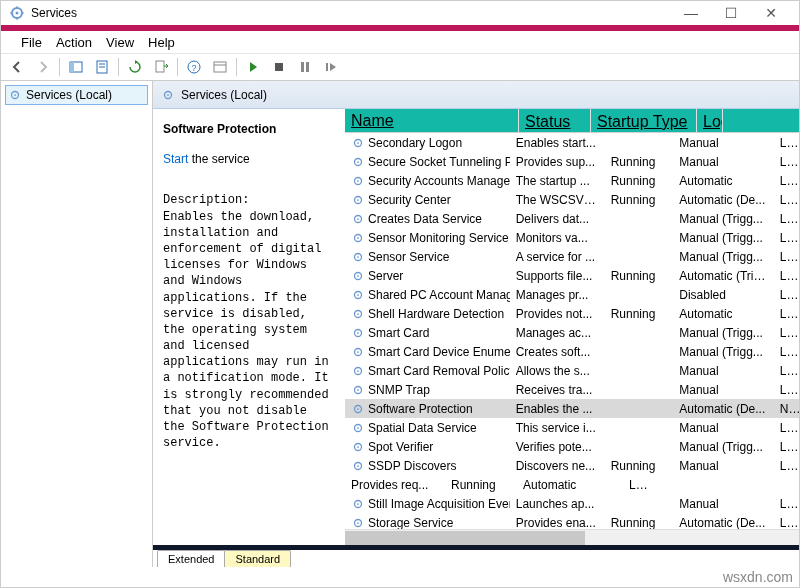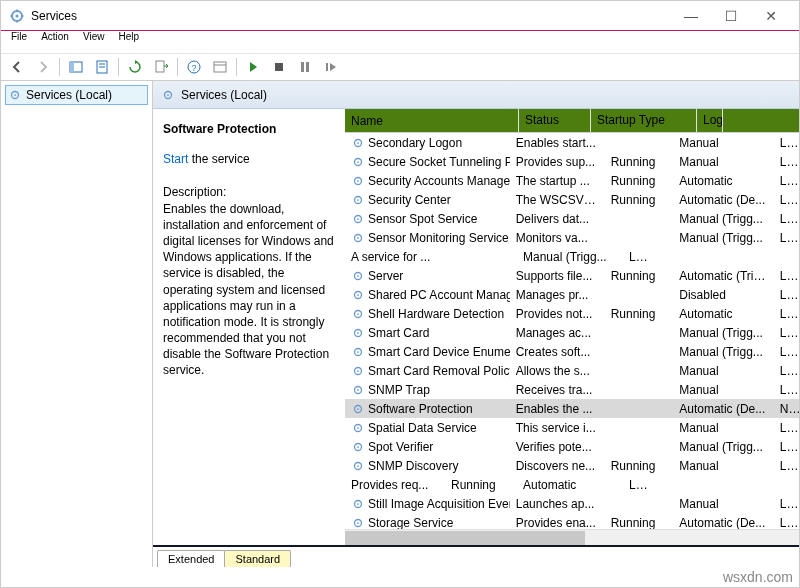--- a/index.html
+++ b/index.html
@@ -1,53 +1,53 @@
 <!DOCTYPE html>
 <html><head>
 <meta charset="utf-8">
 <style>
   * { box-sizing: border-box; margin: 0; padding: 0; }
   body { font-family: "Segoe UI", Tahoma, sans-serif; font-size: 12px; color: #000; background: #fff; width: 800px; height: 588px; overflow: hidden; border: 1px solid #ccc; display: flex; flex-direction: column; }
-  .titlebar { height: 30px; display: flex; align-items: center; padding: 0 8px; border-bottom: 1px solid #be185d; }
+  .titlebar { height: 30px; display: flex; align-items: center; padding: 0 8px; border-bottom: 6px solid #be185d; }
   .titlebar .icon { width: 16px; height: 16px; margin-right: 6px; }
   .titlebar .title { font-size: 12px; }
   .win-controls { margin-left: auto; display: flex; }
   .win-controls span { width: 40px; height: 28px; display: flex; align-items: center; justify-content: center; color: #555; font-size: 14px; }
-  .menubar { height: 22px; display: flex; align-items: flex-start; padding: 0 10px; gap: 14px; font-size: 10px; }
+  .menubar { height: 22px; display: flex; align-items: center; padding: 0 20px; gap: 14px; font-size: 13px; }
   .menubar span { cursor: default; }
   .toolbar { height: 28px; border-top: 1px solid #e5e5e5; border-bottom: 1px solid #ccc; display: flex; align-items: center; padding: 0 4px; gap: 2px; }
   .tbtn { width: 24px; height: 22px; display: flex; align-items: center; justify-content: center; border: 1px solid transparent; }
   .tbtn svg { width: 16px; height: 16px; }
   .tsep { width: 1px; height: 18px; background: #ccc; margin: 0 2px; }
   .body { flex: 1; display: flex; min-height: 0; }
   .tree { width: 152px; border-right: 1px solid #ccc; padding: 4px; }
   .tree-item { display: flex; align-items: center; gap: 4px; padding: 2px; background: #e5f3fb; border: 1px solid #7eb4ea; }
   .main { flex: 1; display: flex; flex-direction: column; min-width: 0; }
   .main-header { height: 28px; background: linear-gradient(#eaf0f7,#dce6f2); border-bottom: 1px solid #b9cde5; display: flex; align-items: center; padding: 0 8px; gap: 6px; }
   .main-content { flex: 1; display: flex; min-height: 0; }
   .detail { width: 192px; padding: 12px 10px 0 10px; font-size: 12px; line-height: 1.35; }
   .detail-title { font-weight: 600; margin-bottom: 14px; }
   .detail-link { color: #0066cc; cursor: pointer; }
-  .detail-section { margin-top: 17px; }
+  .detail-section { margin-top: 25px; font-family: Liberation Mono, monospace; }
   .list { flex: 1; display: flex; flex-direction: column; min-width: 0; }
-  .colhdr { display: flex; height: 24px; background: #4d7c0f; border-bottom: 1px solid #d0d0d0; font-size: 12px; }
+  .colhdr { display: flex; height: 24px; background: #14b8a6; border-bottom: 1px solid #d0d0d0; font-size: 16px; text-decoration: underline; }
   .colhdr div { padding: 4px 6px; border-right: 1px solid #e0e0e0; white-space: nowrap; overflow: hidden; }
   .rows { flex: 1; overflow-y: hidden; overflow-x: auto; }
   .row { display: flex; height: 19px; align-items: center; font-size: 12px; }
   .row.selected { background: #d9d9d9; }
   .cell { padding: 1px 6px; white-space: nowrap; overflow: hidden; text-overflow: ellipsis; }
   .c-name { width: 174px; display: flex; align-items: center; gap: 3px; }
   .c-desc { width: 100px; }
   .c-status { width: 72px; }
   .c-startup { width: 106px; }
   .c-logon { width: 26px; }
   .gear-icon { flex-shrink: 0; }
   .hscroll { height: 16px; background: #f0f0f0; border-top: 1px solid #ddd; position: relative; }
   .hscroll .thumb { position: absolute; left: 0; top: 1px; width: 240px; height: 14px; background: #c8c8c8; }
-  .tabs { height: 22px; display: flex; align-items: flex-end; padding-left: 4px; gap: 0; font-size: 11px; border-top: 2px solid #0f172a; background: #fff; }
+  .tabs { height: 22px; display: flex; align-items: flex-end; padding-left: 4px; gap: 0; font-size: 11px; border-top: 5px solid #0f172a; background: #fff; }
   .tab { border: 1px solid #aaa; border-bottom: none; padding: 2px 10px; background: #fef9c3; border-radius: 2px 2px 0 0; margin-right: -1px; }
   .tab.active { background: #fff; }
   .footer { font-size: 14px; color: #888; text-align: right; padding: 2px 6px; }
 </style>
 </head>
 <body>
 
 <div class="titlebar">
   <span class="icon">
     <svg viewBox="0 0 16 16">
@@ -243,41 +243,48 @@
               <div class="cell c-status">Running</div>
               <div class="cell c-startup">Automatic (De...</div>
               <div class="cell c-logon">Loc</div>
             </div>
             <div class="row">
               <div class="cell c-name">
                 <svg class="gear-icon" width="14" height="14" viewBox="0 0 16 16">
                   <circle cx="8" cy="8" r="4" fill="none" stroke="#6b9bd1" stroke-width="1.5"></circle>
                   <circle cx="8" cy="8" r="1" fill="#6b9bd1"></circle>
                 </svg>
-                <span>Sensor Spot Service</span>
+                <span>Creates Data Service</span>
               </div>
               <div class="cell c-desc">Delivers dat...</div>
               <div class="cell c-status"></div>
               <div class="cell c-startup">Manual (Trigg...</div>
               <div class="cell c-logon">Loc</div>
             </div>
             <div class="row">
               <div class="cell c-name">
                 <svg class="gear-icon" width="14" height="14" viewBox="0 0 16 16">
                   <circle cx="8" cy="8" r="4" fill="none" stroke="#6b9bd1" stroke-width="1.5"></circle>
                   <circle cx="8" cy="8" r="1" fill="#6b9bd1"></circle>
                 </svg>
                 <span>Sensor Monitoring Service</span>
               </div>
               <div class="cell c-desc">Monitors va...</div>
               <div class="cell c-status"></div>
               <div class="cell c-startup">Manual (Trigg...</div>
               <div class="cell c-logon">Loc</div>
             </div>
             <div class="row">
+              <div class="cell c-name">
+                <svg class="gear-icon" width="14" height="14" viewBox="0 0 16 16">
+                  <circle cx="8" cy="8" r="4" fill="none" stroke="#6b9bd1" stroke-width="1.5"></circle>
+                  <circle cx="8" cy="8" r="1" fill="#6b9bd1"></circle>
+                </svg>
+                <span>Sensor Service</span>
+              </div>
               <div class="cell c-desc">A service for ...</div>
               <div class="cell c-status"></div>
               <div class="cell c-startup">Manual (Trigg...</div>
               <div class="cell c-logon">Loc</div>
             </div>
             <div class="row">
               <div class="cell c-name">
                 <svg class="gear-icon" width="14" height="14" viewBox="0 0 16 16">
                   <circle cx="8" cy="8" r="4" fill="none" stroke="#6b9bd1" stroke-width="1.5"></circle>
                   <circle cx="8" cy="8" r="1" fill="#6b9bd1"></circle>
@@ -405,21 +412,21 @@
               <div class="cell c-status"></div>
               <div class="cell c-startup">Manual (Trigg...</div>
               <div class="cell c-logon">Loc</div>
             </div>
             <div class="row">
               <div class="cell c-name">
                 <svg class="gear-icon" width="14" height="14" viewBox="0 0 16 16">
                   <circle cx="8" cy="8" r="4" fill="none" stroke="#6b9bd1" stroke-width="1.5"></circle>
                   <circle cx="8" cy="8" r="1" fill="#6b9bd1"></circle>
                 </svg>
-                <span>SNMP Discovery</span>
+                <span>SSDP Discovers</span>
               </div>
               <div class="cell c-desc">Discovers ne...</div>
               <div class="cell c-status">Running</div>
               <div class="cell c-startup">Manual</div>
               <div class="cell c-logon">Loc</div>
             </div>
             <div class="row">
               <div class="cell c-desc">Provides req...</div>
               <div class="cell c-status">Running</div>
               <div class="cell c-startup">Automatic</div>

